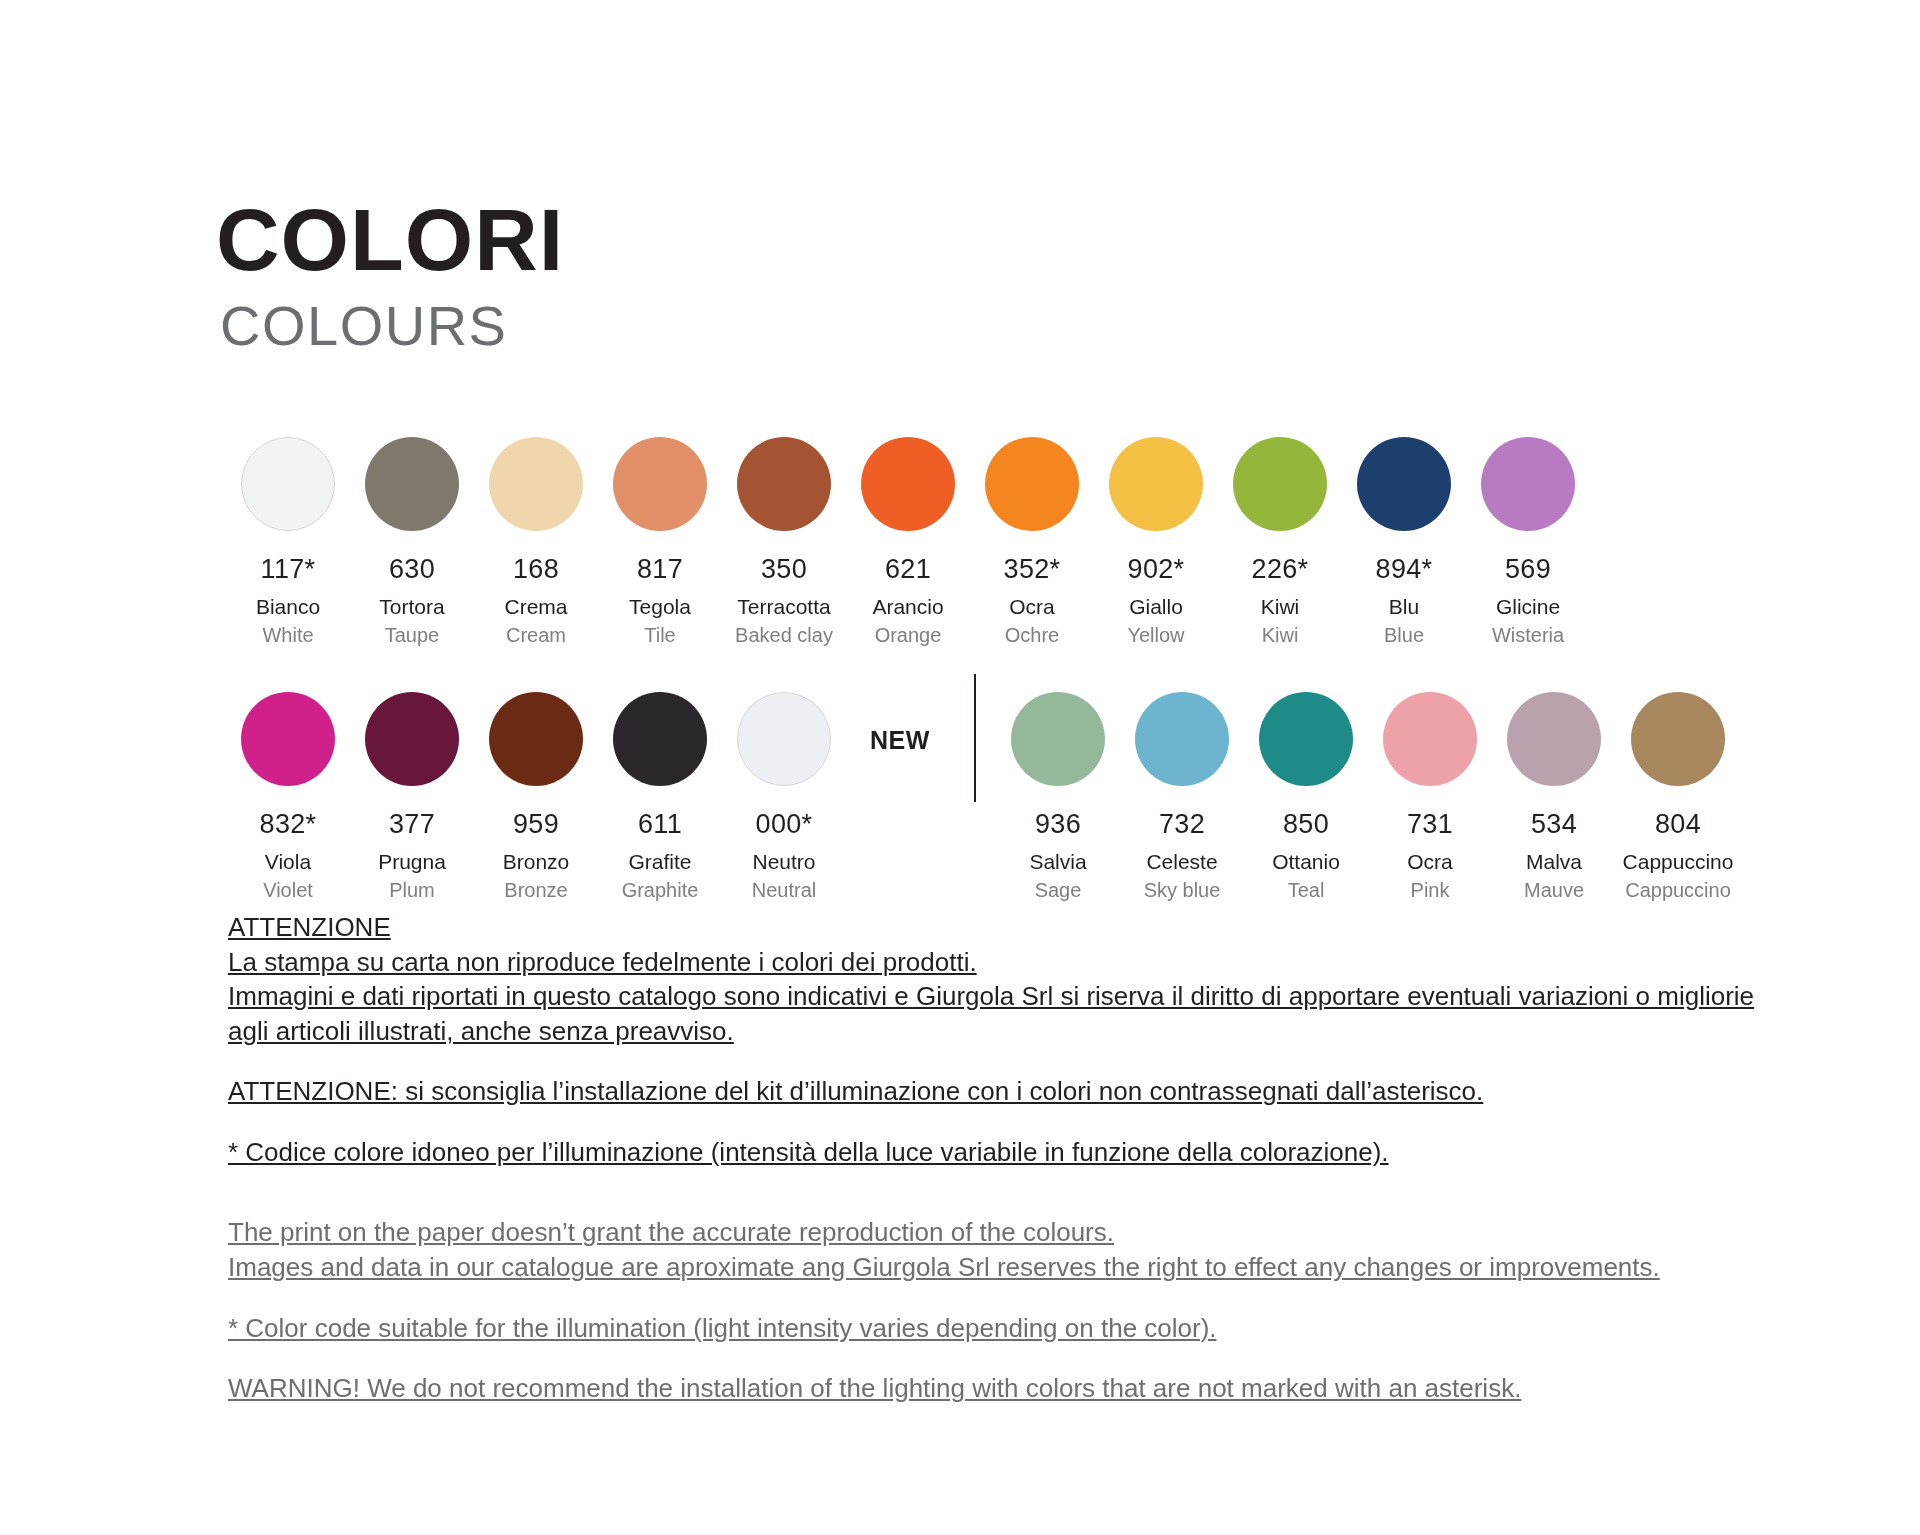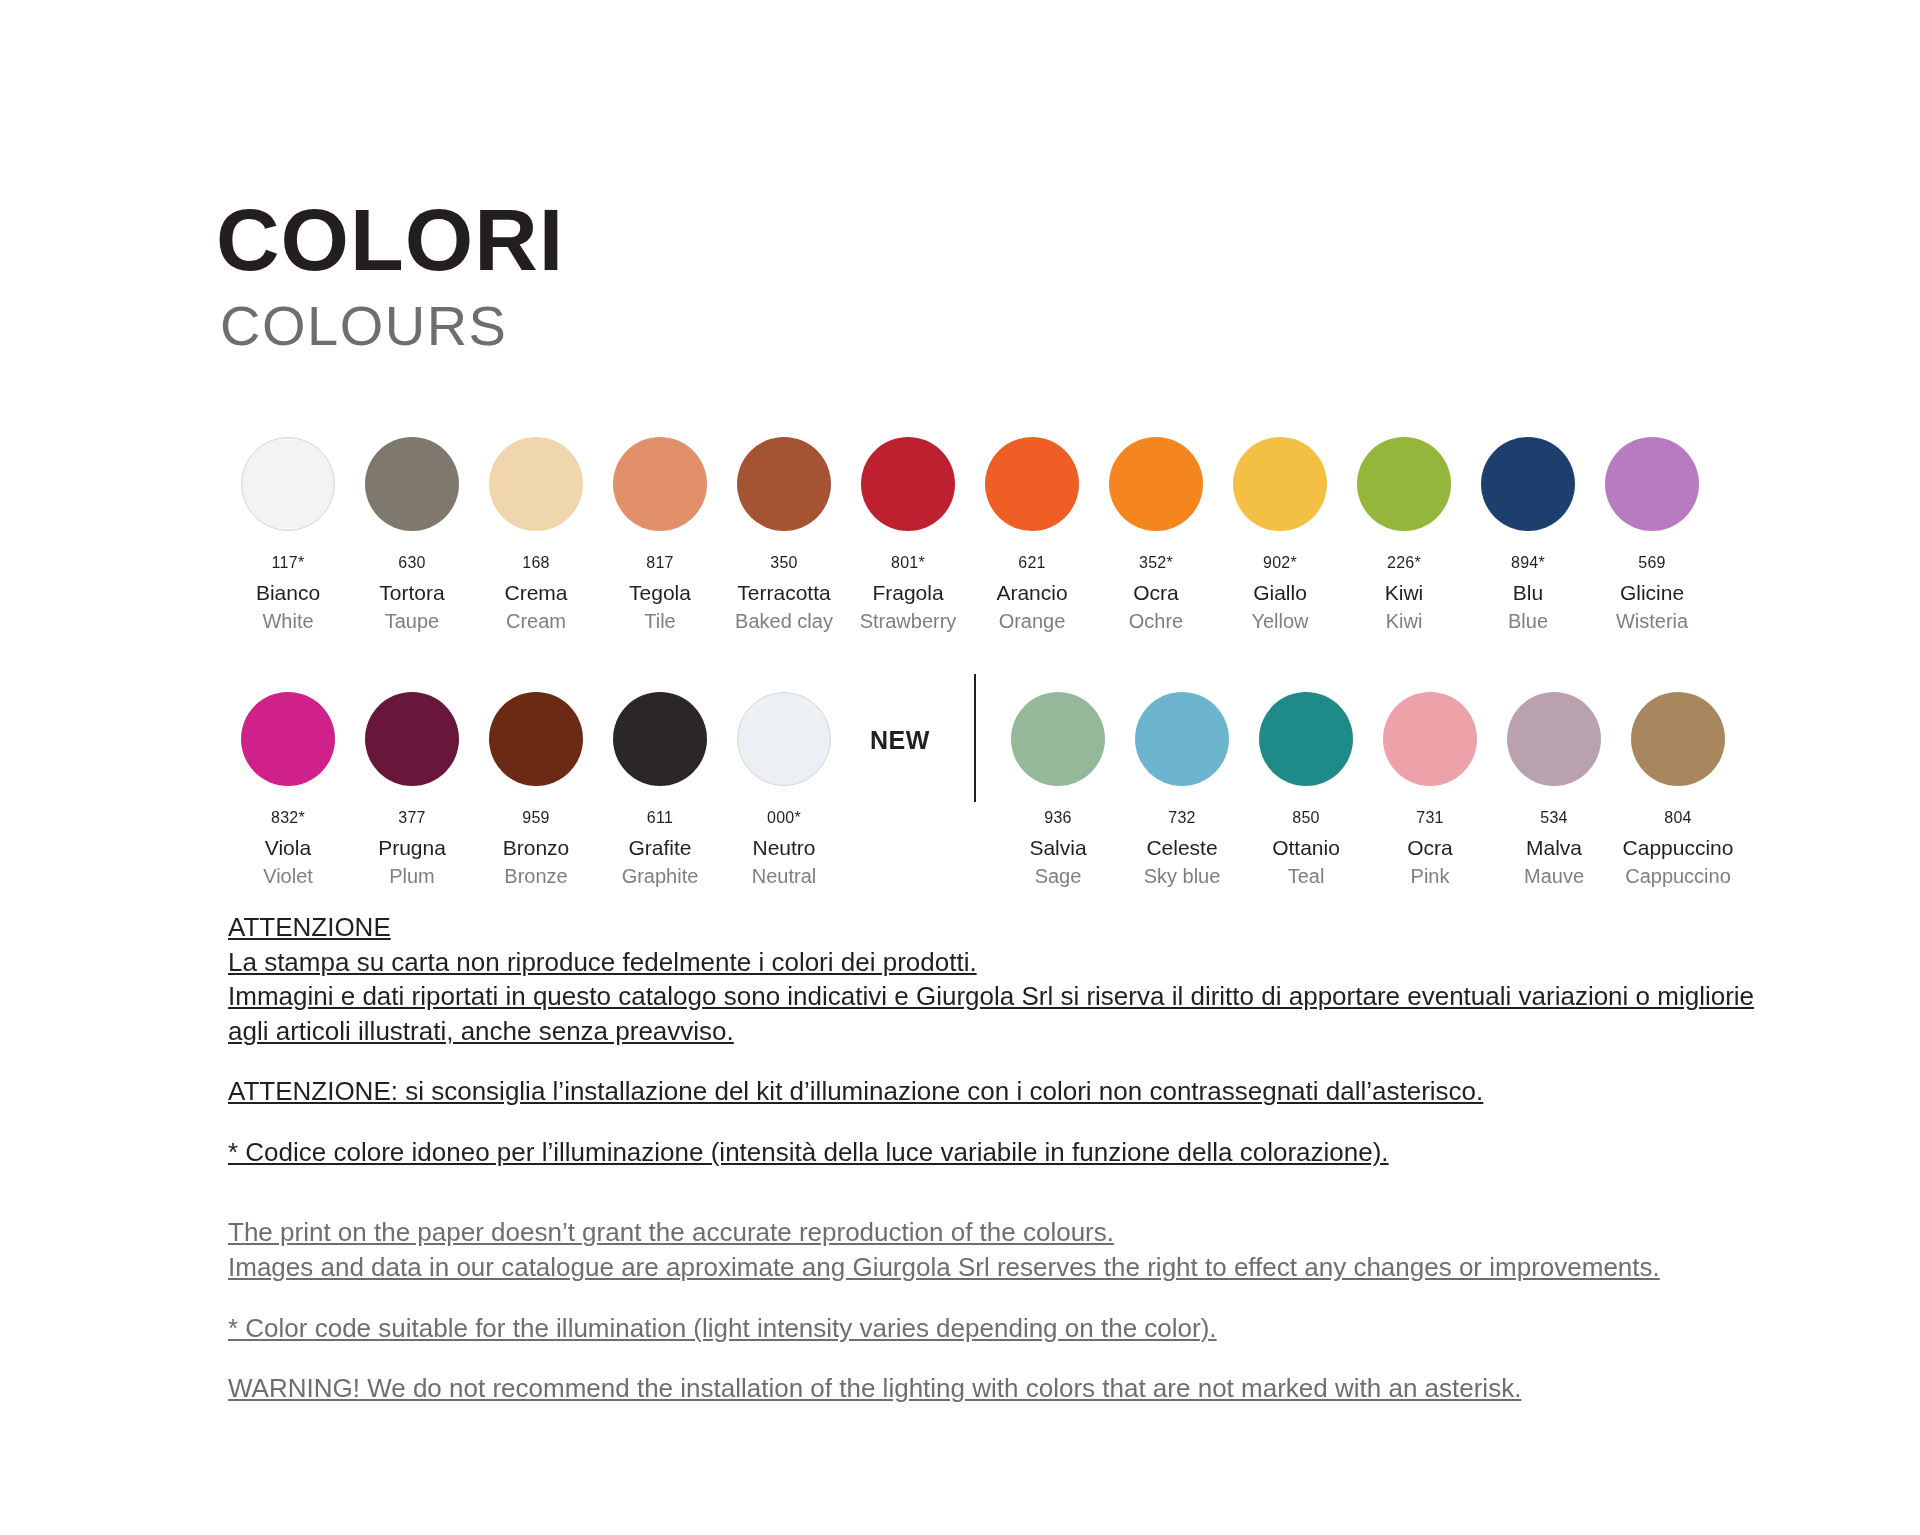--- a/index.html
+++ b/index.html
@@ -73,21 +73,21 @@
     width: 94px;
     height: 94px;
     border-radius: 50%;
     box-sizing: border-box;
   }
   .swatch-dot.bordered {
     border: 1px solid #d4d6d8;
   }
   .swatch-code {
     margin-top: 22px;
-    font-size: 16px;
+    font-size: 27px;
     line-height: 1.25;
     color: #231f20;
     font-family: "Liberation Sans", sans-serif;
     letter-spacing: 0.3px;
   }
   .swatch-name-it {
     margin-top: 7px;
     font-size: 21px;
     line-height: 1.25;
     color: #231f20;
@@ -185,26 +185,20 @@
         <div class="swatch-name-it">Tegola</div>
         <div class="swatch-name-en">Tile</div>
       </div>
       <div class="swatch-cell">
         <div class="swatch-dot" style="background: rgb(164, 84, 51);"></div>
         <div class="swatch-code">350</div>
         <div class="swatch-name-it">Terracotta</div>
         <div class="swatch-name-en">Baked clay</div>
       </div>
       <div class="swatch-cell">
-        <div class="swatch-dot" style="background: rgb(189, 32, 47);"></div>
-        <div class="swatch-code">801*</div>
-        <div class="swatch-name-it">Fragola</div>
-        <div class="swatch-name-en">Strawberry</div>
-      </div>
-      <div class="swatch-cell">
         <div class="swatch-dot" style="background: rgb(239, 95, 37);"></div>
         <div class="swatch-code">621</div>
         <div class="swatch-name-it">Arancio</div>
         <div class="swatch-name-en">Orange</div>
       </div>
       <div class="swatch-cell">
         <div class="swatch-dot" style="background: rgb(245, 133, 31);"></div>
         <div class="swatch-code">352*</div>
         <div class="swatch-name-it">Ocra</div>
         <div class="swatch-name-en">Ochre</div>

